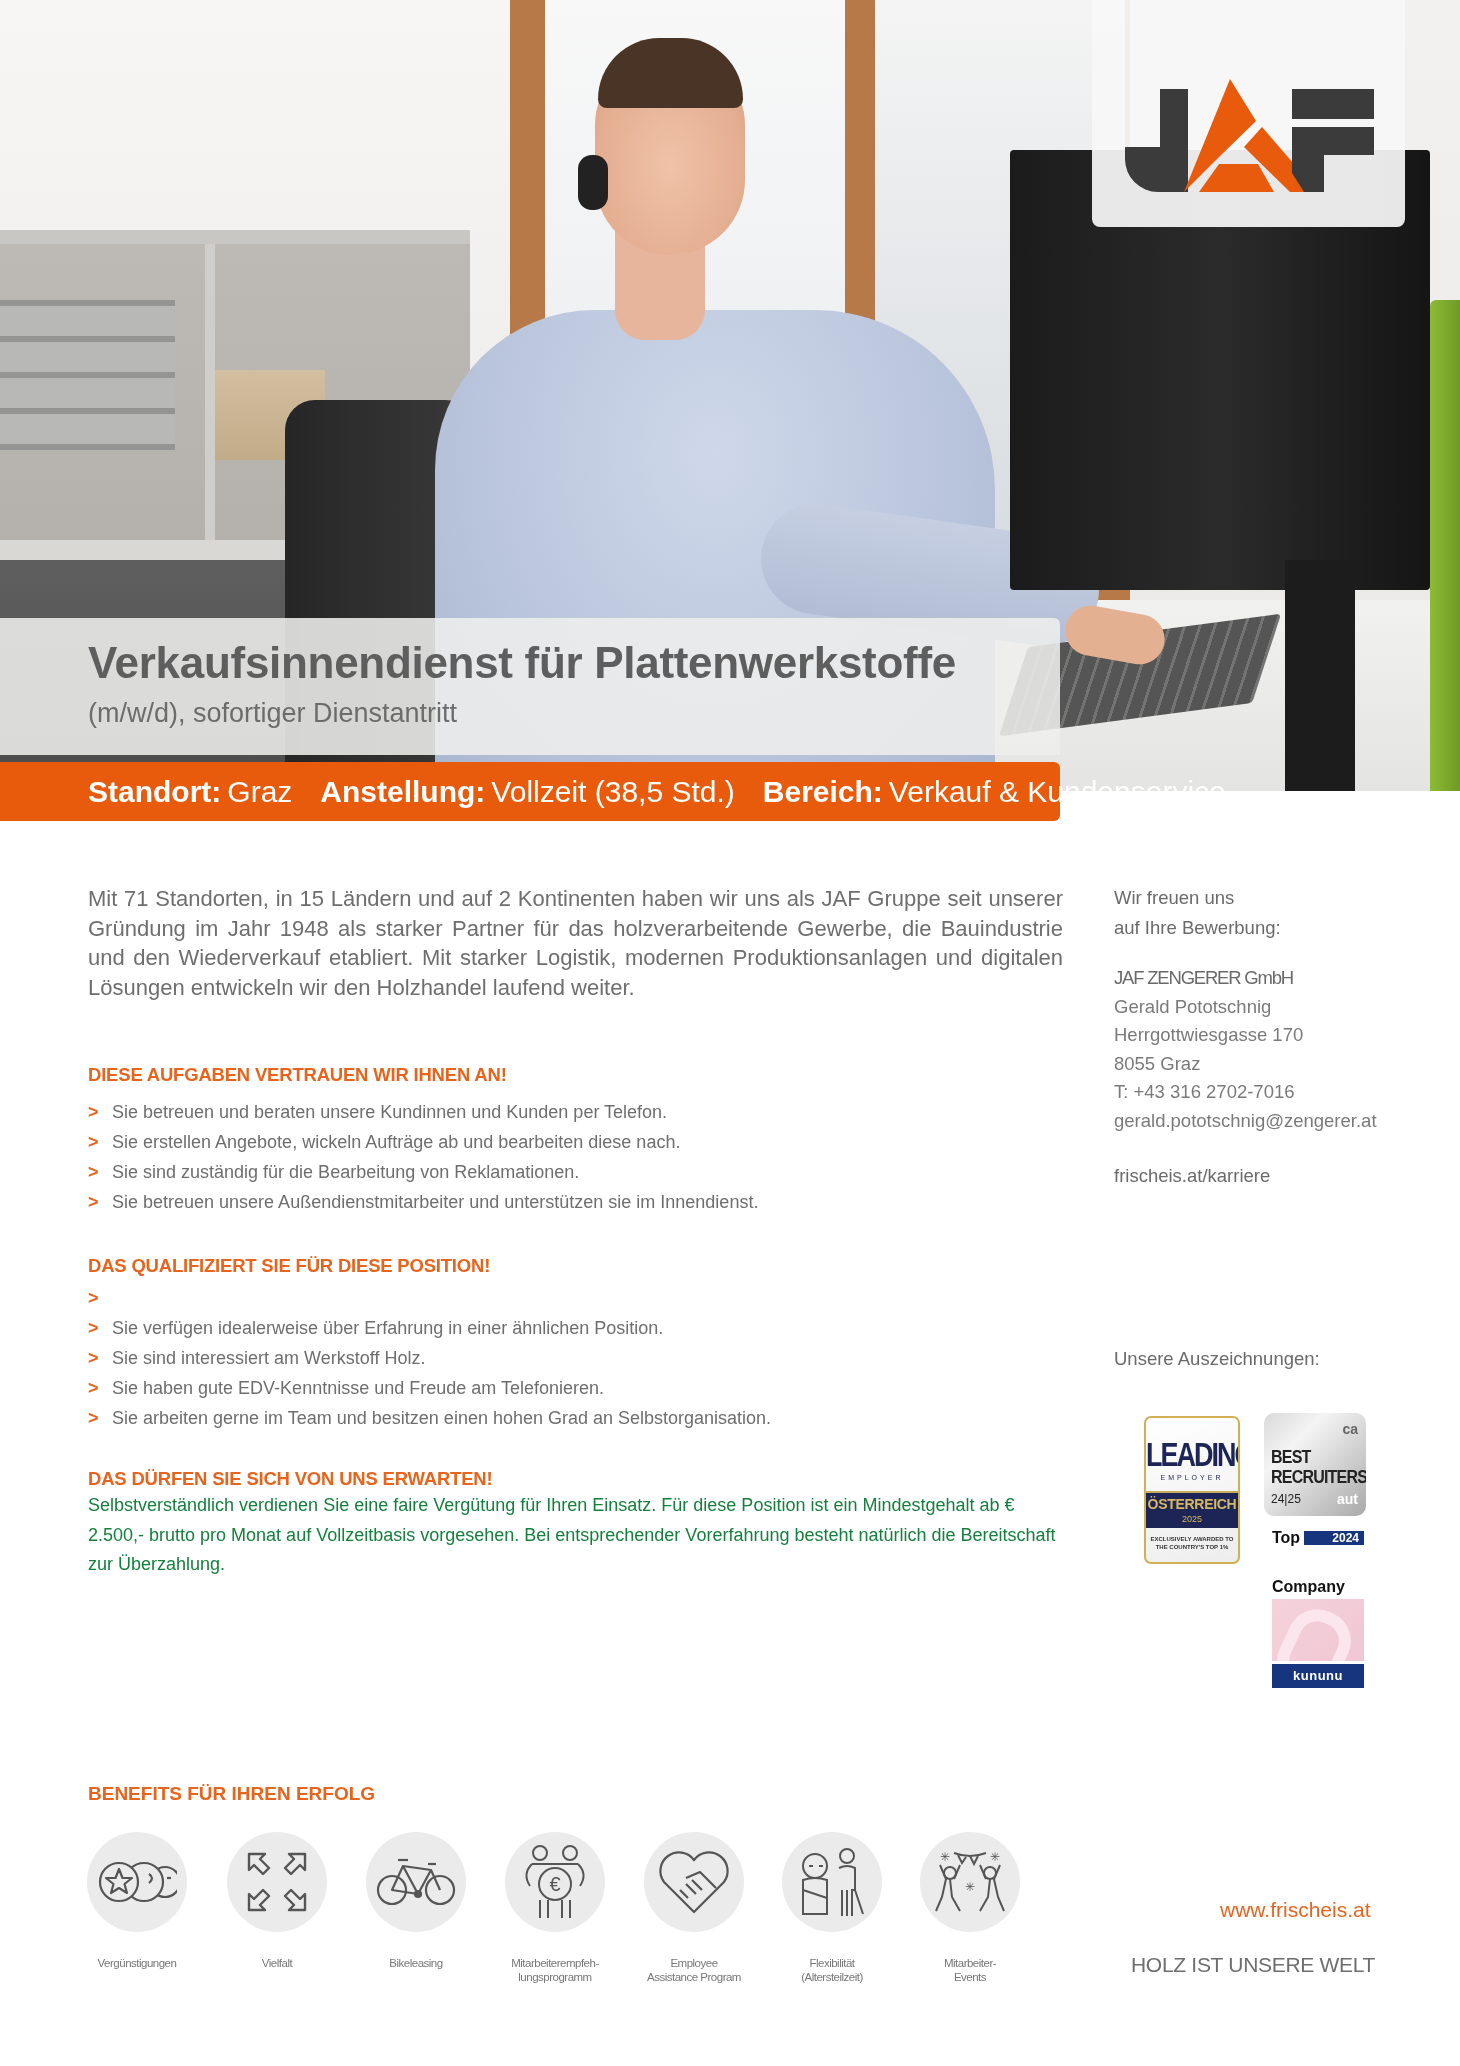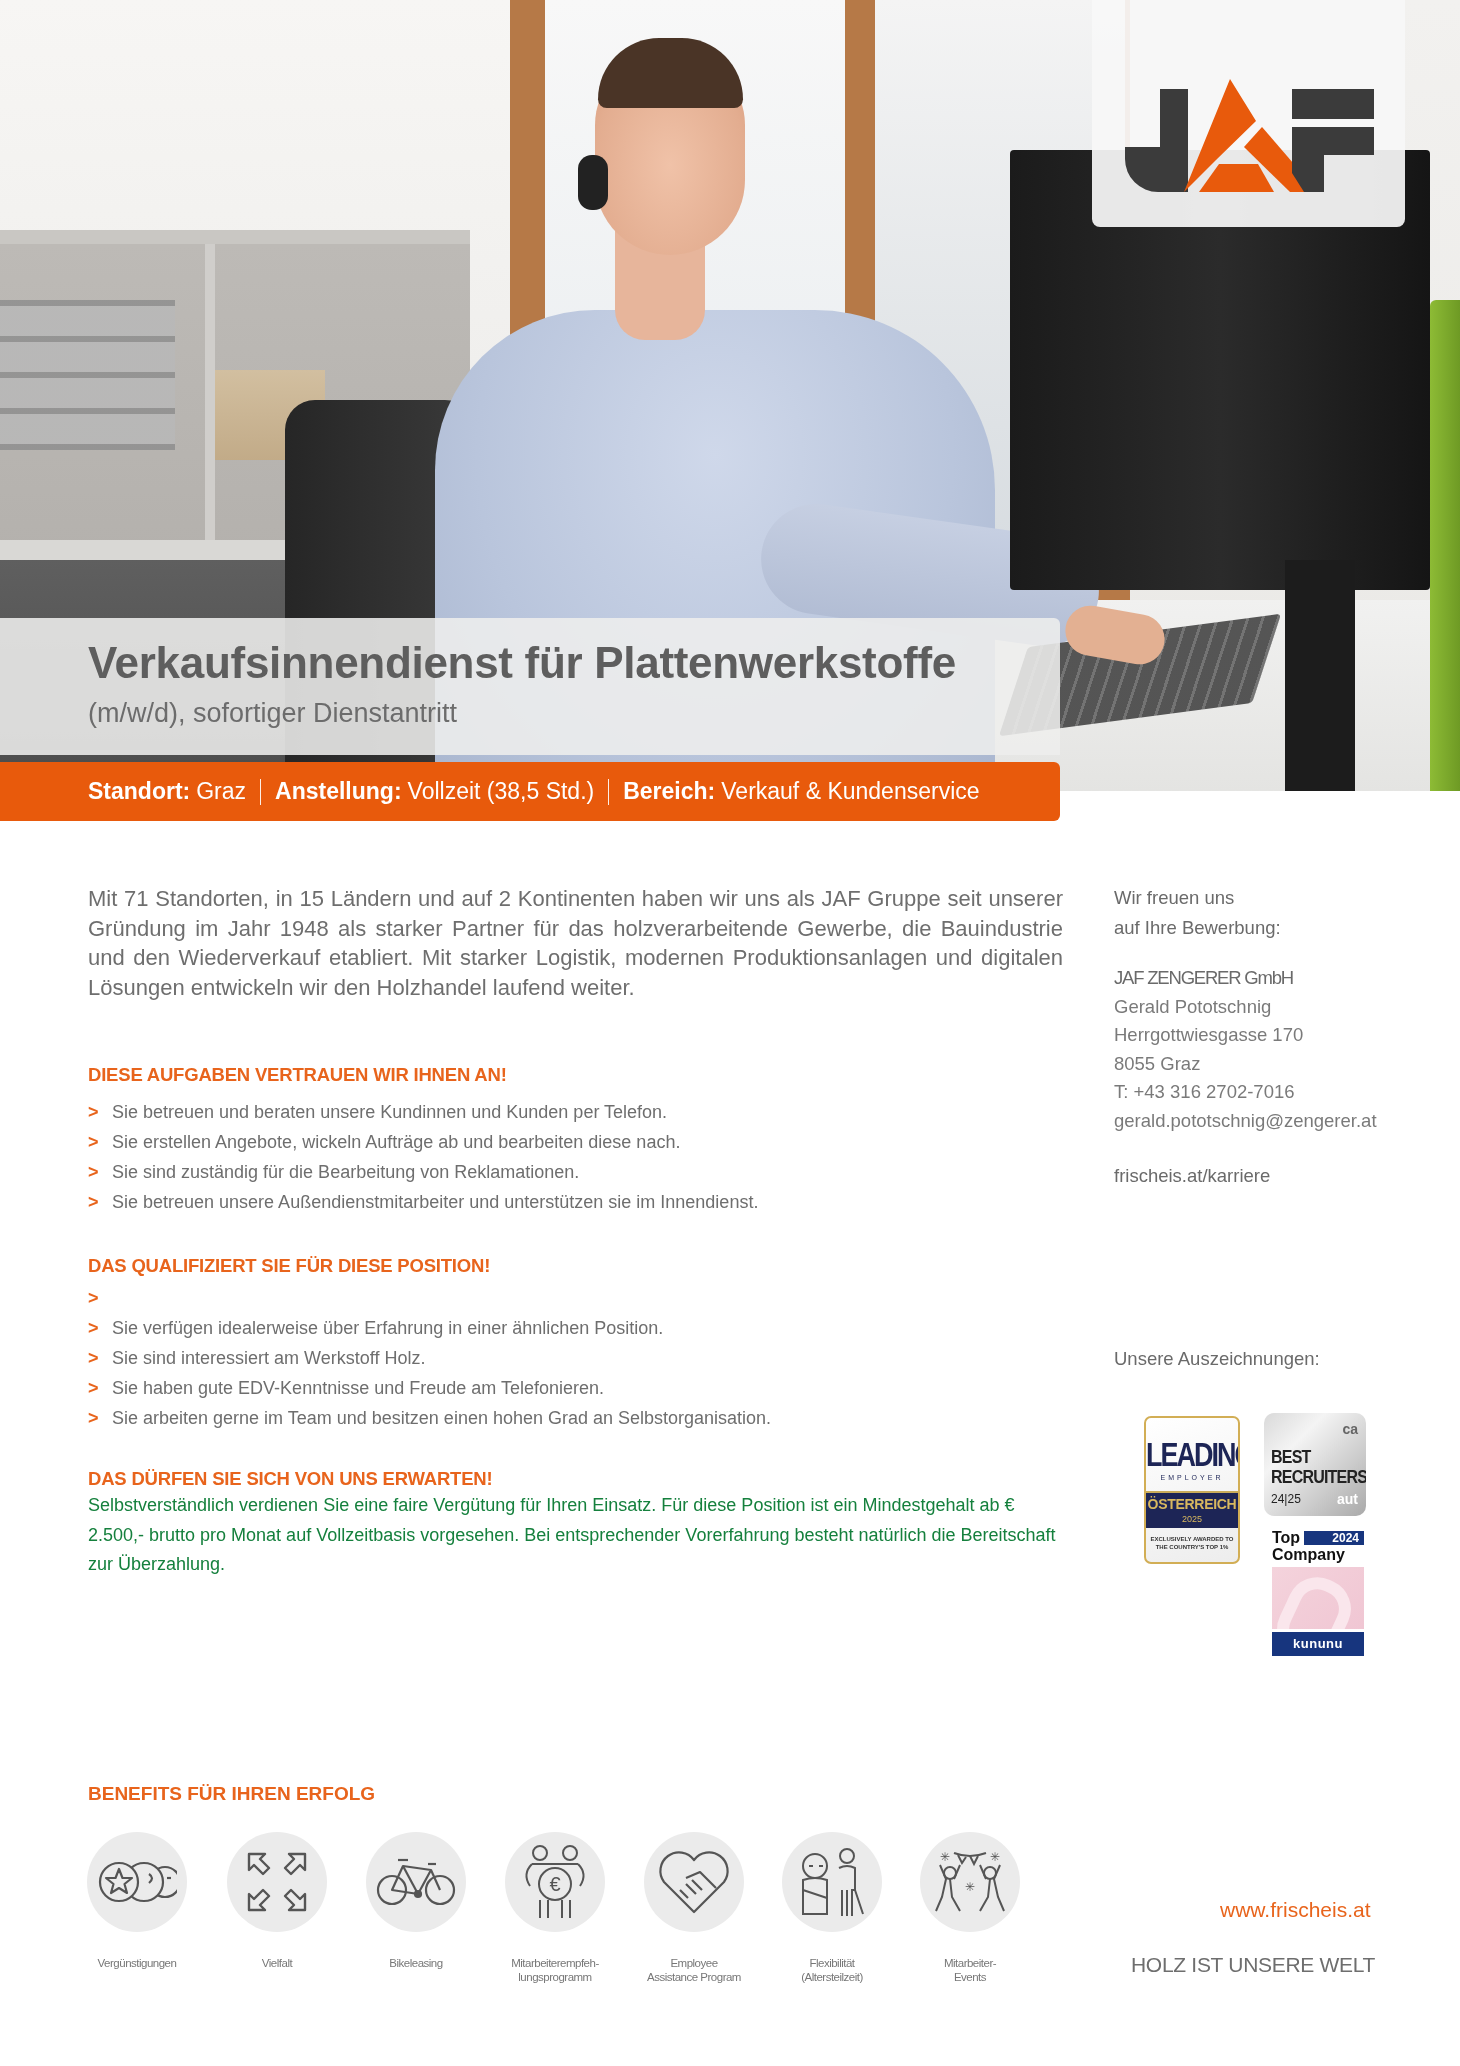--- a/index.html
+++ b/index.html
@@ -52,21 +52,21 @@
   .logo-box svg { position: absolute; left: 30px; top: 87px; }
 
   
   .title-band { position: absolute; left: 0; top: 618px; width: 1060px; height: 137px;
     background: rgba(238,238,237,0.88); border-radius: 0 6px 0 0; }
   .job-title { position: absolute; left: 88px; top: 20px; font-size: 44px; font-weight: bold; color: #5e5e5e; letter-spacing: -0.3px; white-space: nowrap; }
   .job-subtitle { position: absolute; left: 88px; top: 80px; font-size: 27px; color: #6c6c6c; white-space: nowrap; }
 
   
   .info-bar { position: absolute; left: 0; top: 762px; width: 1060px; height: 59px; background: #e85a0c;
-    border-radius: 0 6px 6px 0; display: flex; align-items: center; padding-left: 88px; color: #ffffff; font-size: 23px; white-space: nowrap; }
+    border-radius: 0 6px 6px 0; display: flex; align-items: center; padding-left: 88px; color: #ffffff; font-size: 30px; white-space: nowrap; }
   .info-bar .k { font-weight: bold; }
   .info-bar .v { margin-left: 6px; }
   .info-bar .sep { display: inline-block; width: 1px; height: 26px; background: #ffffff; margin: 0 14px; opacity: .9; }
 
   
   .intro { position: absolute; left: 88px; top: 884px; width: 975px; font-size: 22px; line-height: 29.5px; text-align: justify; color: #6e6e6e; }
   .section-h { position: absolute; left: 88px; font-size: 18.5px; font-weight: bold; color: #e8641c; letter-spacing: -0.2px; white-space: nowrap; }
   .list { position: absolute; left: 88px; list-style: none; }
   .list li { display: flex; align-items: baseline; font-size: 18px; line-height: 30px; color: #6e6e6e; white-space: nowrap; }
   .list .chev { color: #e8641c; font-weight: bold; width: 24px; font-size: 18px; }
@@ -94,21 +94,21 @@
   .badge-best { position: absolute; left: 1264px; top: 1413px; width: 102px; height: 103px; border-radius: 10px;
     background: linear-gradient(135deg,#d9d9d9 0%,#f4f4f4 30%,#a9a9a9 100%); overflow: hidden; }
   .badge-best .ca { position: absolute; right: 8px; top: 8px; font-size: 14px; color: #666; font-weight: bold; }
   .badge-best .t { position: absolute; left: 7px; top: 34px; font-size: 16px; line-height: 17px; font-weight: bold; color: #222; letter-spacing: -0.8px; transform: scaleY(1.15); transform-origin: top left; }
   .badge-best .yr { position: absolute; left: 7px; bottom: 10px; font-size: 12px; color: #222; }
   .badge-best .aut { position: absolute; right: 8px; bottom: 9px; font-size: 14px; font-weight: bold; color: #fff; }
 
   .badge-kununu { position: absolute; left: 1272px; top: 1530px; width: 92px; height: 133px; }
   .badge-kununu .top { font-size: 16px; font-weight: bold; color: #111; line-height: 16px; display: flex; align-items: center; gap: 4px; }
   .badge-kununu .yr { background: #17357e; color: #fff; font-size: 12px; padding: 0 5px; line-height: 14px; flex: 1; text-align: right; }
-  .badge-kununu .comp { font-size: 16px; font-weight: bold; color: #111; line-height: 17px; }
+  .badge-kununu .comp { font-size: 16px; font-weight: bold; color: #111; line-height: 17px; margin-top: 32px; }
   .badge-kununu .pink { height: 62px; margin-top: 4px; background: linear-gradient(135deg,#f4d3dc,#f0c6d3); position: relative; overflow: hidden; }
   .badge-kununu .pink::before { content:""; position:absolute; left:10px; top:10px; width:40px; height:60px; border:12px solid #fae6ec; border-radius: 30px; transform: rotate(25deg); }
   .badge-kununu .foot { background: #17357e; color: #fff; font-size: 13px; font-weight: bold; text-align: center; line-height: 24px; margin-top: 3px; letter-spacing: .5px; }
 
   
   .benefits-h { position: absolute; left: 88px; top: 1783px; font-size: 19px; font-weight: bold; color: #e8641c; white-space: nowrap; }
   .benefit { position: absolute; top: 1832px; width: 140px; text-align: center; }
   .benefit .circ { width: 100px; height: 100px; border-radius: 50%; background: #ebebeb; margin: 0 auto; display: flex; align-items: center; justify-content: center; }
   .benefit .lbl { margin-top: 24px; font-size: 11.5px; line-height: 14px; color: #777; letter-spacing: -0.5px; }
 

